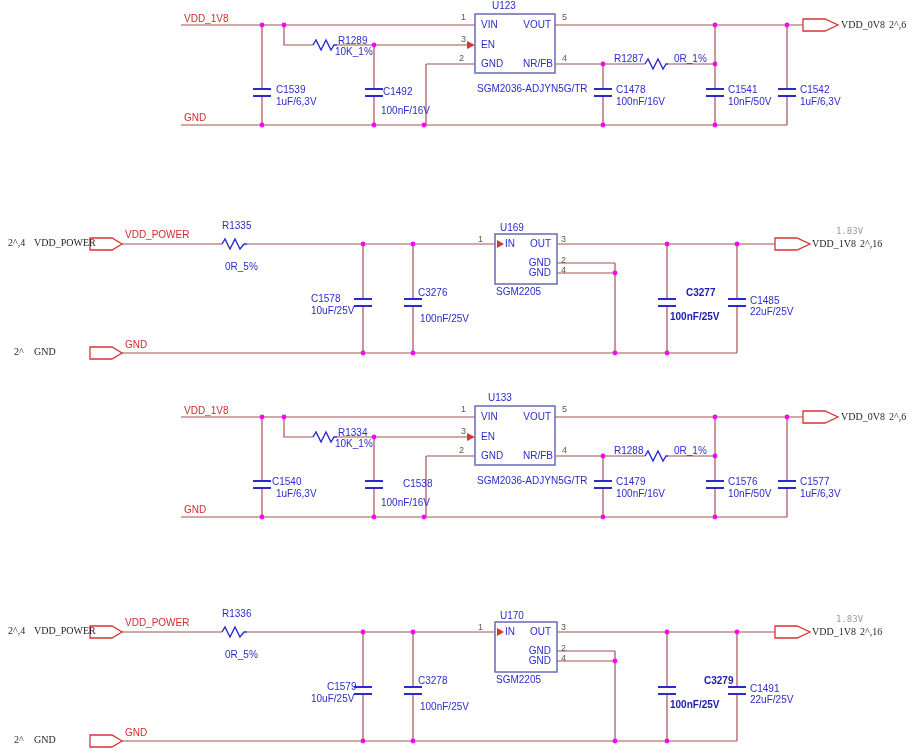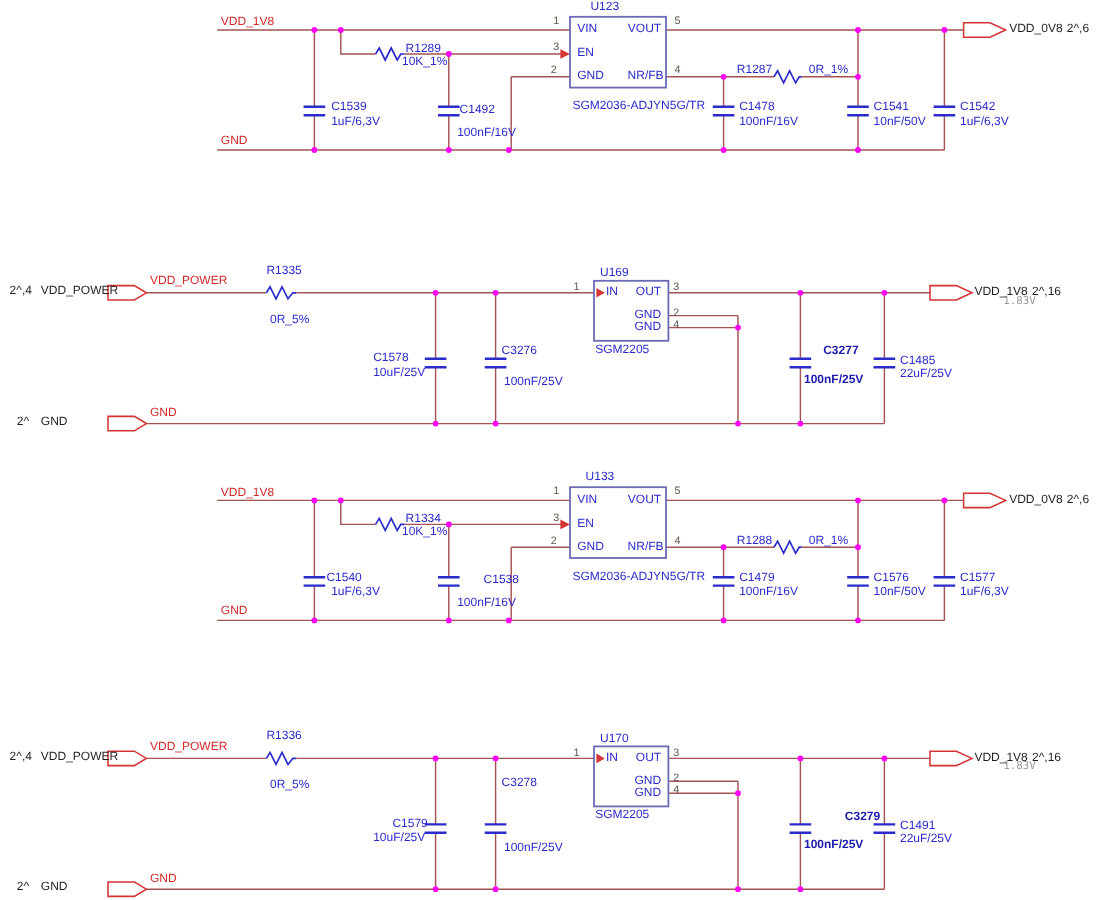--- a/index.html
+++ b/index.html
@@ -1,24 +1,24 @@
 <!DOCTYPE html>
 <html><head>
 <meta charset="utf-8">
 <style>
   html,body{margin:0;padding:0;background:#fff;}
   .canvas{position:relative;width:920px;height:750px;background:#fff;overflow:hidden;
           font-family:"Liberation Sans",sans-serif;}
   .gfx{position:absolute;left:0;top:0;}
   .lbl{position:absolute;font-size:10px;line-height:1;white-space:nowrap;color:#2b2bcb;}
   .red{color:#d42a2a;}
-  .blk{color:#1f1f1f;}
+  .blk{color:#1f1f1f;font-family:Liberation Serif, serif;}
   .pnum{font-size:9px;color:#60564c;}
   .boldcap{color:#1a1aae;font-weight:bold;}
-  .gray{font-family:"DejaVu Sans Mono",monospace;font-size:9px;color:#9a9a9a;margin-top:20px;}
+  .gray{font-family:"DejaVu Sans Mono",monospace;font-size:9px;color:#9a9a9a;}
   .ra{text-align:right;}
 </style>
 </head>
 <body>
 
 <div class="canvas">
 
 <svg class="gfx" width="920" height="750" viewBox="0 0 920 750">
 
   <g>
@@ -216,21 +216,21 @@
   <span class="lbl blk" style="left:8px;top:626px">2^,4</span>
   <span class="lbl blk" style="left:34px;top:626px">VDD_POWER</span>
   <span class="lbl red" style="left:125px;top:618px">VDD_POWER</span>
   <span class="lbl blk" style="left:14px;top:735px">2^</span>
   <span class="lbl blk" style="left:34px;top:735px">GND</span>
   <span class="lbl red" style="left:125px;top:728px">GND</span>
   <span class="lbl" style="left:222px;top:609px">R1336</span>
   <span class="lbl" style="left:225px;top:650px">0R_5%</span>
   <span class="lbl" style="left:327px;top:682px">C1579</span>
   <span class="lbl" style="left:311px;top:694px">10uF/25V</span>
-  <span class="lbl" style="left:418px;top:648px">C3278</span>
+  <span class="lbl" style="left:418px;top:676px">C3278</span>
   <span class="lbl" style="left:420px;top:702px">100nF/25V</span>
   <span class="lbl" style="left:500px;top:611px">U170</span>
   <span class="lbl" style="left:496px;top:675px">SGM2205</span>
   <span class="lbl pnum" style="left:478px;top:623px">1</span>
   <span class="lbl pnum" style="left:561px;top:623px">3</span>
   <span class="lbl pnum" style="left:561px;top:644px">2</span>
   <span class="lbl pnum" style="left:561px;top:654px">4</span>
   <span class="lbl" style="left:505px;top:627px">IN</span>
   <span class="lbl ra" style="left:505px;top:627px;width:46px">OUT</span>
   <span class="lbl ra" style="left:505px;top:646px;width:46px">GND</span>

